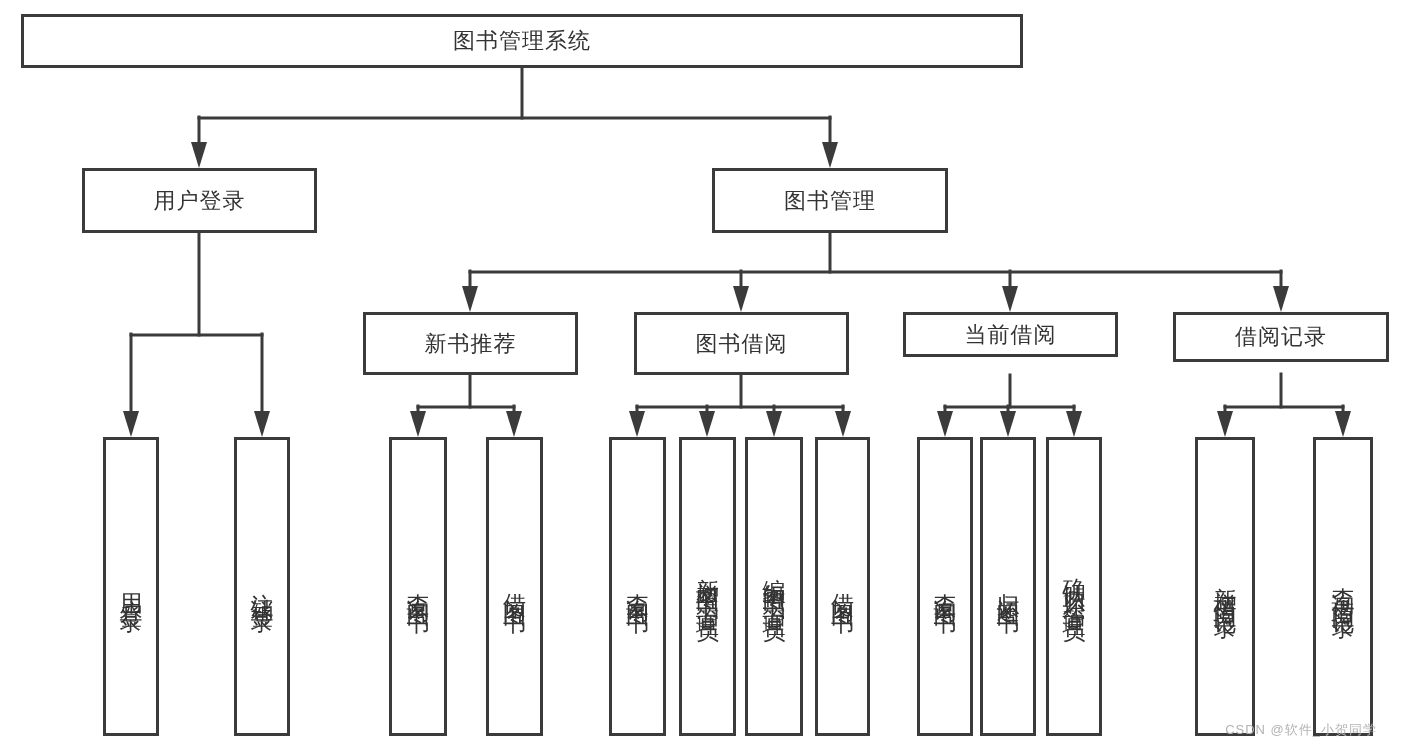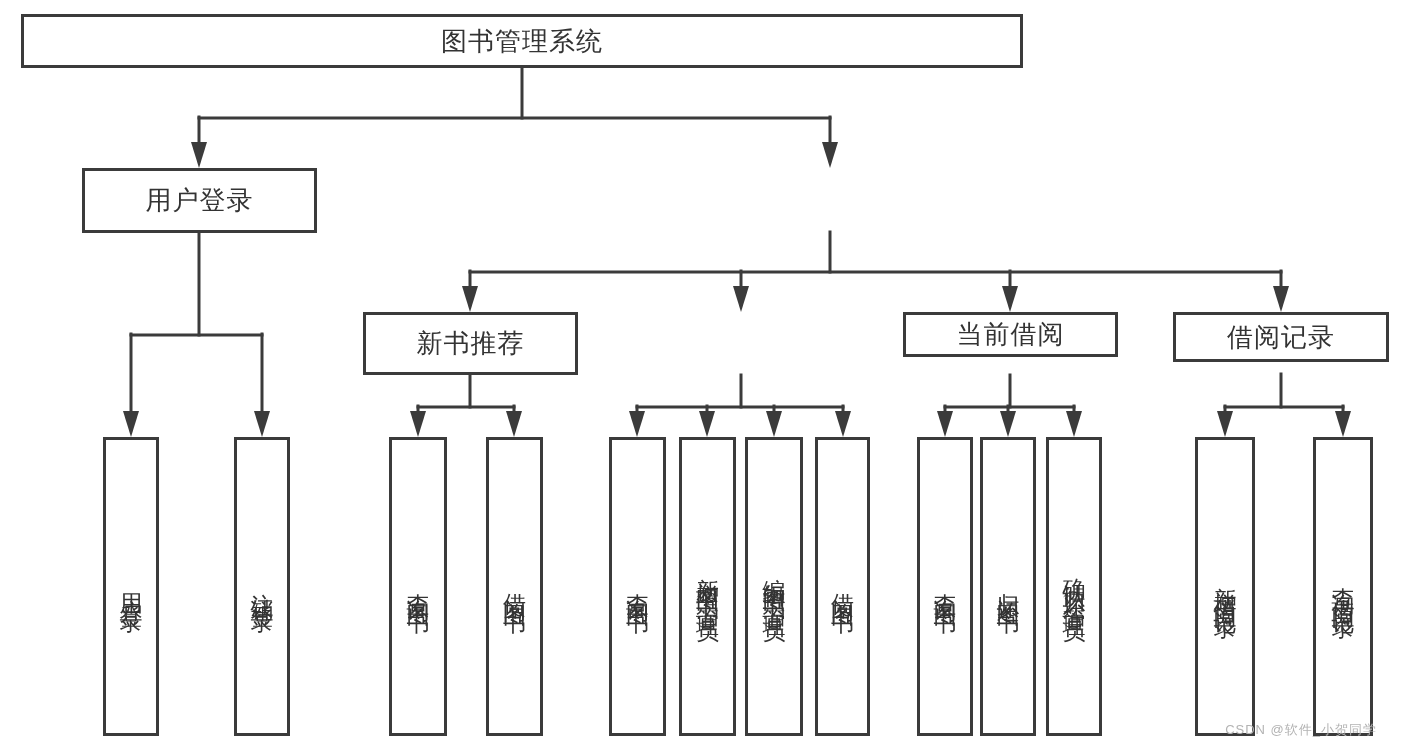--- a/index.html
+++ b/index.html
@@ -19,21 +19,21 @@
   .connectors{
     position:absolute;left:0;top:0;
     color:var(--line);
   }
   .box{
     position:absolute;
     box-sizing:border-box;
     border:3px solid var(--line);
     background:var(--box-bg);
     display:flex;align-items:center;justify-content:center;
-    font-size:26px;color:var(--text);
+    font-size:22px;color:var(--text);
     letter-spacing:1px;
     white-space:nowrap;
   }
   .vbox{
     position:absolute;
     box-sizing:border-box;
     border:3px solid var(--line);
     background:var(--box-bg);
     display:flex;align-items:center;justify-content:center;
     writing-mode:vertical-rl;
@@ -101,22 +101,24 @@
       <path d="M1281 374 V407"></path>
       <path d="M1225 407 H1343"></path>
       <line x1="1225" y1="406" x2="1225" y2="411" marker-end="url(#ah)"></line>
       <line x1="1343" y1="406" x2="1343" y2="411" marker-end="url(#ah)"></line>
     </g>
   </svg>
 
   <div class="box" style="left:21px;top:14px;width:1002px;height:54px">图书管理系统</div>
 
   <div class="box" style="left:82px;top:168px;width:235px;height:65px">用户登录</div>
+  <div class="box" style="left:712px;top:168px;width:236px;height:65px">图书管理</div>
 
   <div class="box" style="left:363px;top:312px;width:215px;height:63px">新书推荐</div>
+  <div class="box" style="left:634px;top:312px;width:215px;height:63px">图书借阅</div>
   <div class="box" style="left:903px;top:312px;width:215px;height:45px">当前借阅</div>
   <div class="box" style="left:1173px;top:312px;width:216px;height:50px">借阅记录</div>
 
   <div class="vbox" style="left:103px;top:437px;width:56px;height:299px">用户登录</div>
   <div class="vbox" style="left:234px;top:437px;width:56px;height:299px">注销登录</div>
 
   <div class="vbox" style="left:389px;top:437px;width:58px;height:299px">查询图书</div>
   <div class="vbox" style="left:486px;top:437px;width:57px;height:299px">借阅图书</div>
 
   <div class="vbox" style="left:609px;top:437px;width:57px;height:299px">查询图书</div>

